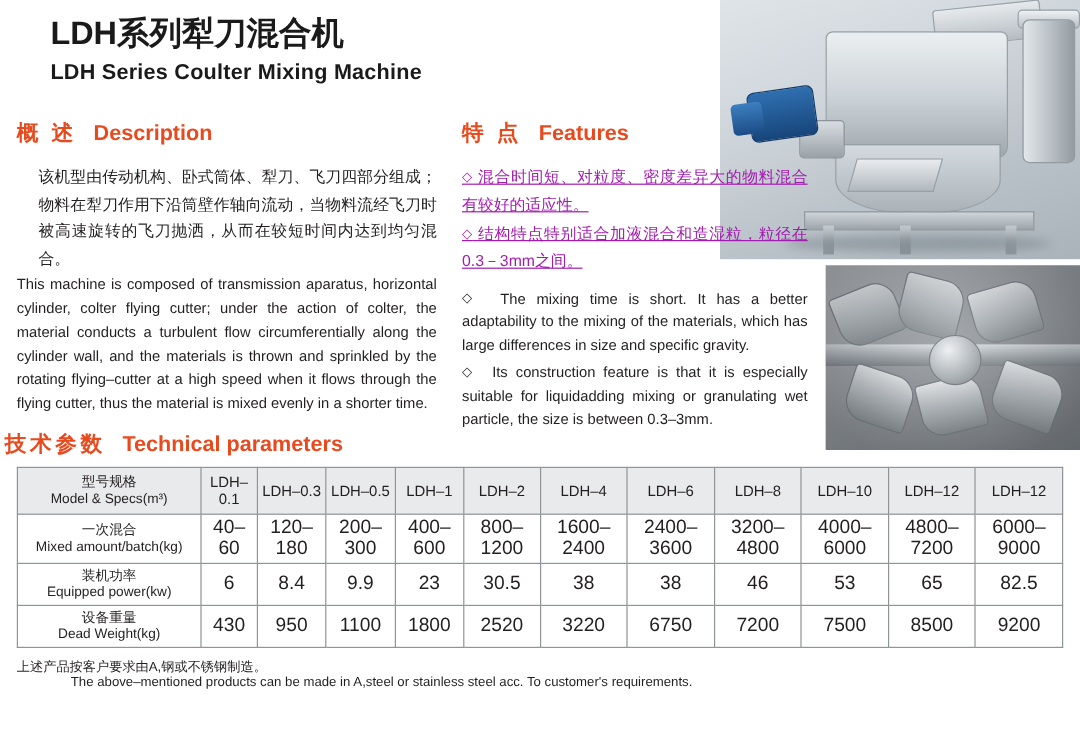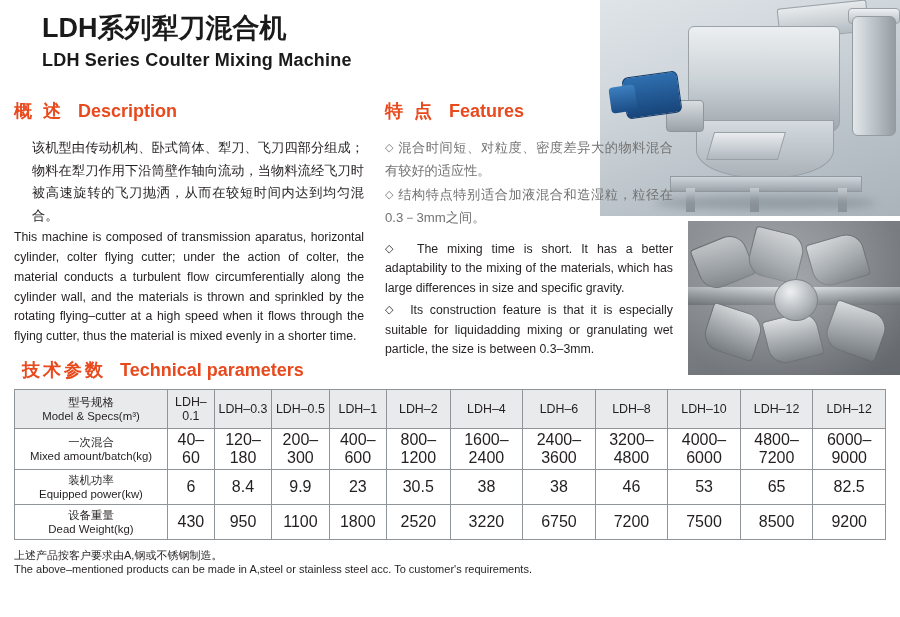--- a/index.html
+++ b/index.html
@@ -88,22 +88,23 @@
   .feat-block {
     position: absolute;
     left: 385px;
     top: 99px;
     width: 288px;
   }
   .feat-cn {
     margin-top: 14px;
     font-size: 13.2px;
     line-height: 1.72;
-    color: #737373;
+    color: #a21caf;
     text-align: justify;
+    text-decoration: underline;
   }
   .feat-cn p { margin: 0 0 2px 0; }
   .feat-en {
     margin-top: 10px;
     font-size: 12.3px;
     line-height: 1.6;
     color: #231f20;
     text-align: justify;
   }
   .feat-en p { margin: 0 0 2px 0; }
@@ -249,21 +250,21 @@
   .pb-dark {
     position: absolute;
     left: 0; top: 0;
     width: 212px; height: 154px;
     background: radial-gradient(ellipse at 50% 45%, rgba(255,255,255,0.10) 0%, rgba(40,45,50,0.30) 85%);
   }
 
   
   .tech-head {
     position: absolute;
-    left: 22px;
+    left: 4px;
     top: 358px;
   }
   table.params {
     position: absolute;
     left: 14px;
     top: 389px;
     width: 872px;
     border-collapse: collapse;
     font-size: 11.6px;
     color: #231f20;
@@ -447,15 +448,15 @@
         <td>6750</td>
         <td>7200</td>
         <td>7500</td>
         <td>8500</td>
         <td>9200</td>
       </tr>
     </tbody>
   </table>
 
   <div class="note-abs note-cn" style="top:548px;">上述产品按客户要求由A,钢或不锈钢制造。</div>
-  <div class="note-abs note-en" style="top:563px;">The above–mentioned products can be made in A,steel or stainless steel acc. To  customer's requirements.</div>
+  <div class="note-abs note-en" style="top:563px;margin-left:45px;">The above–mentioned products can be made in A,steel or stainless steel acc. To  customer's requirements.</div>
 
 </div>
 
 </body></html>

